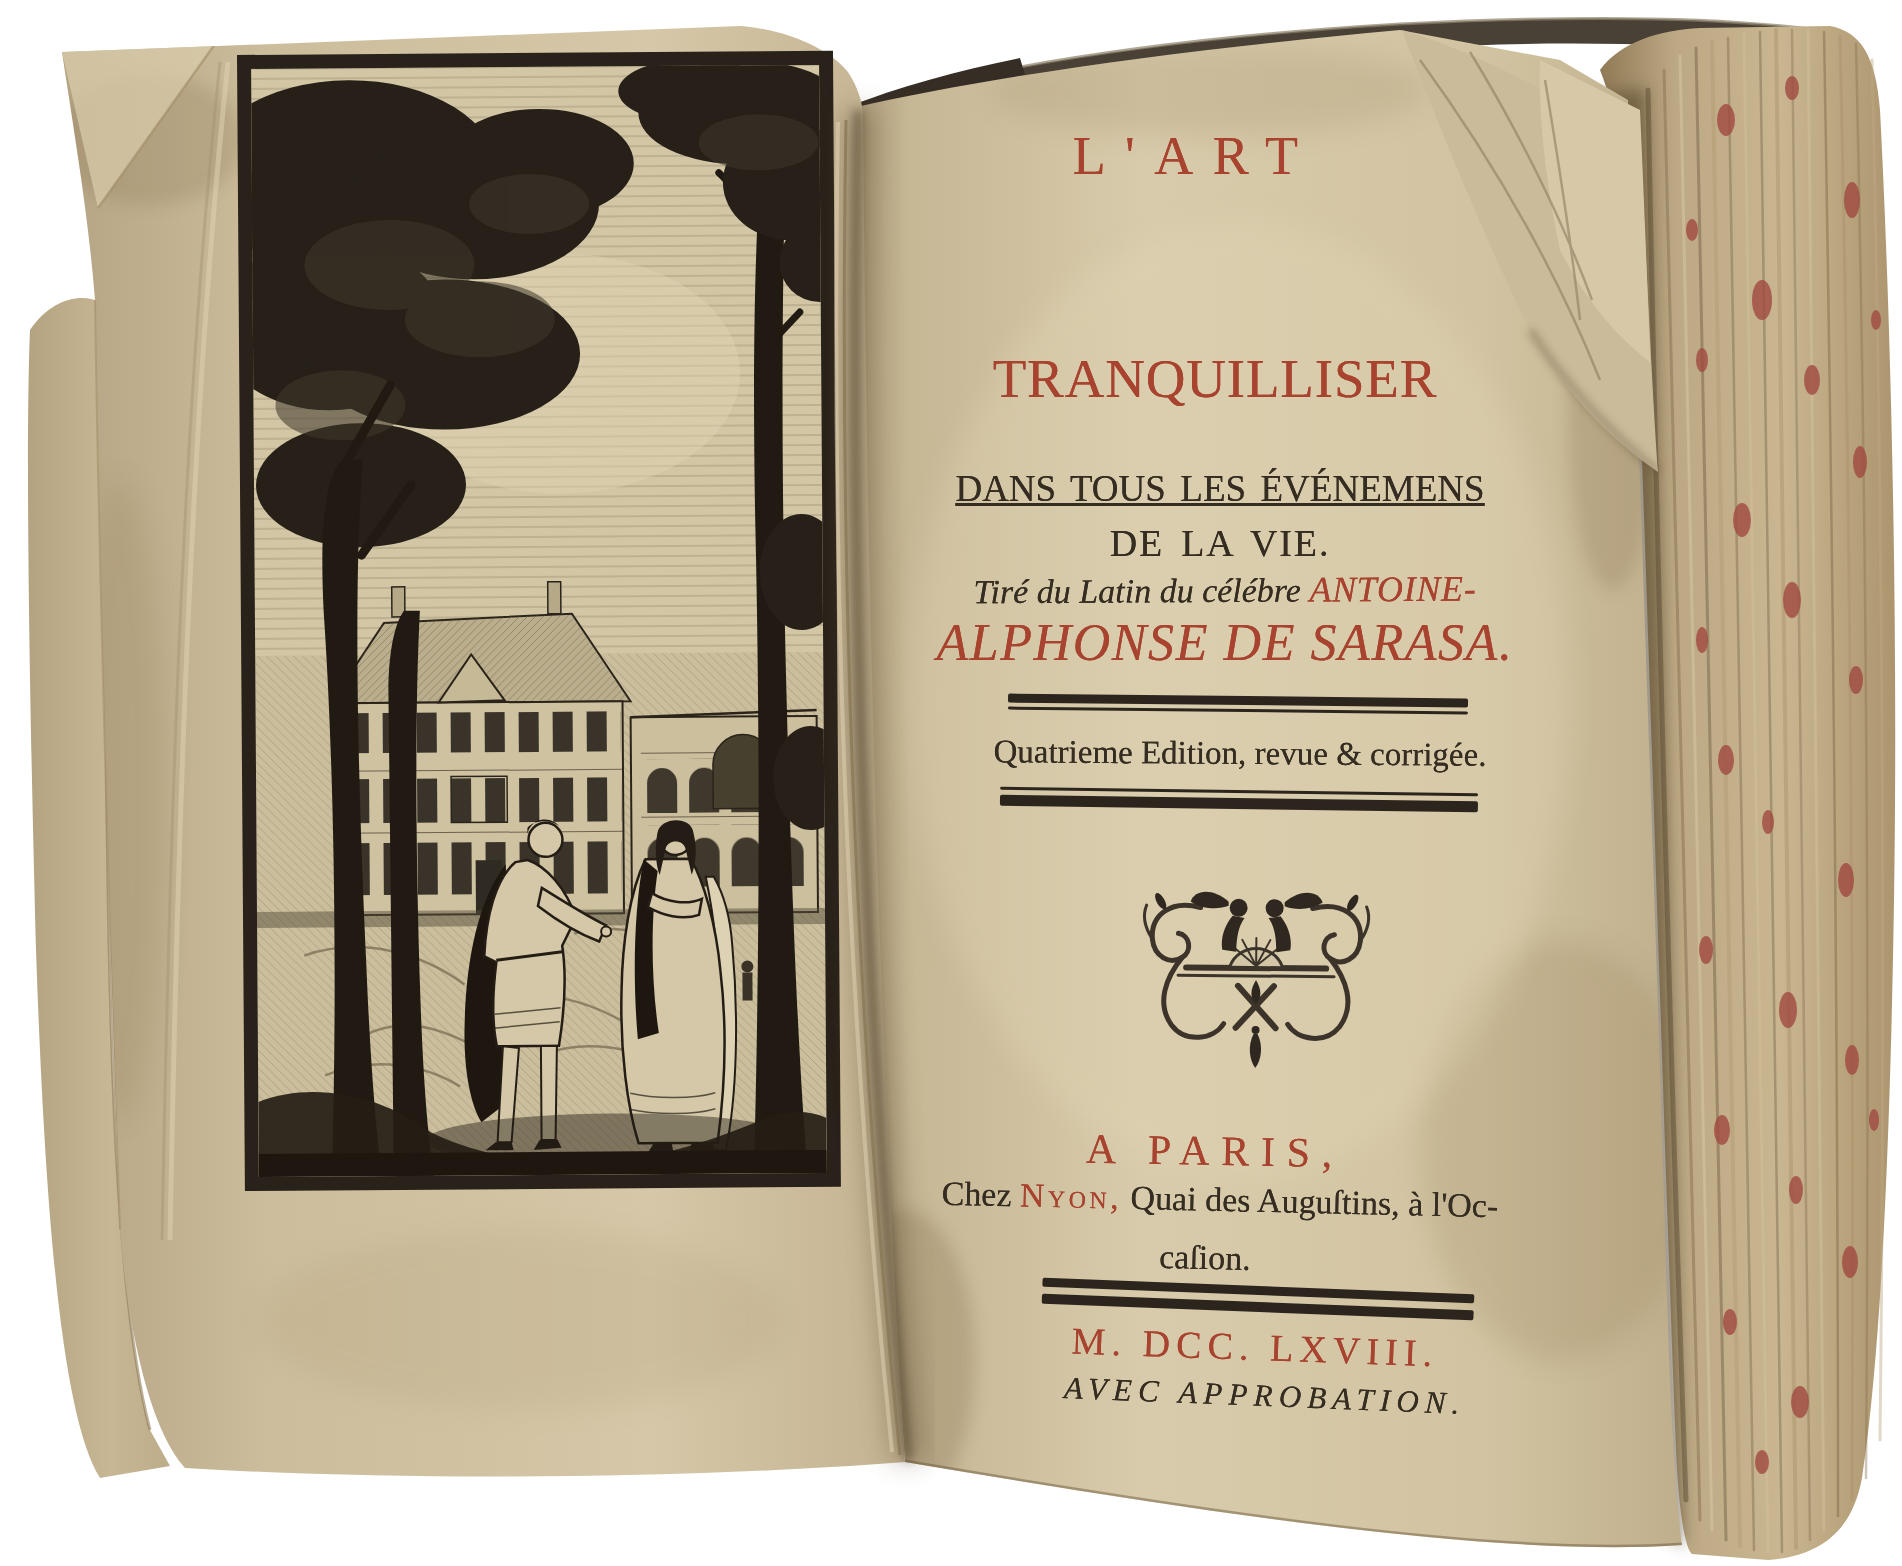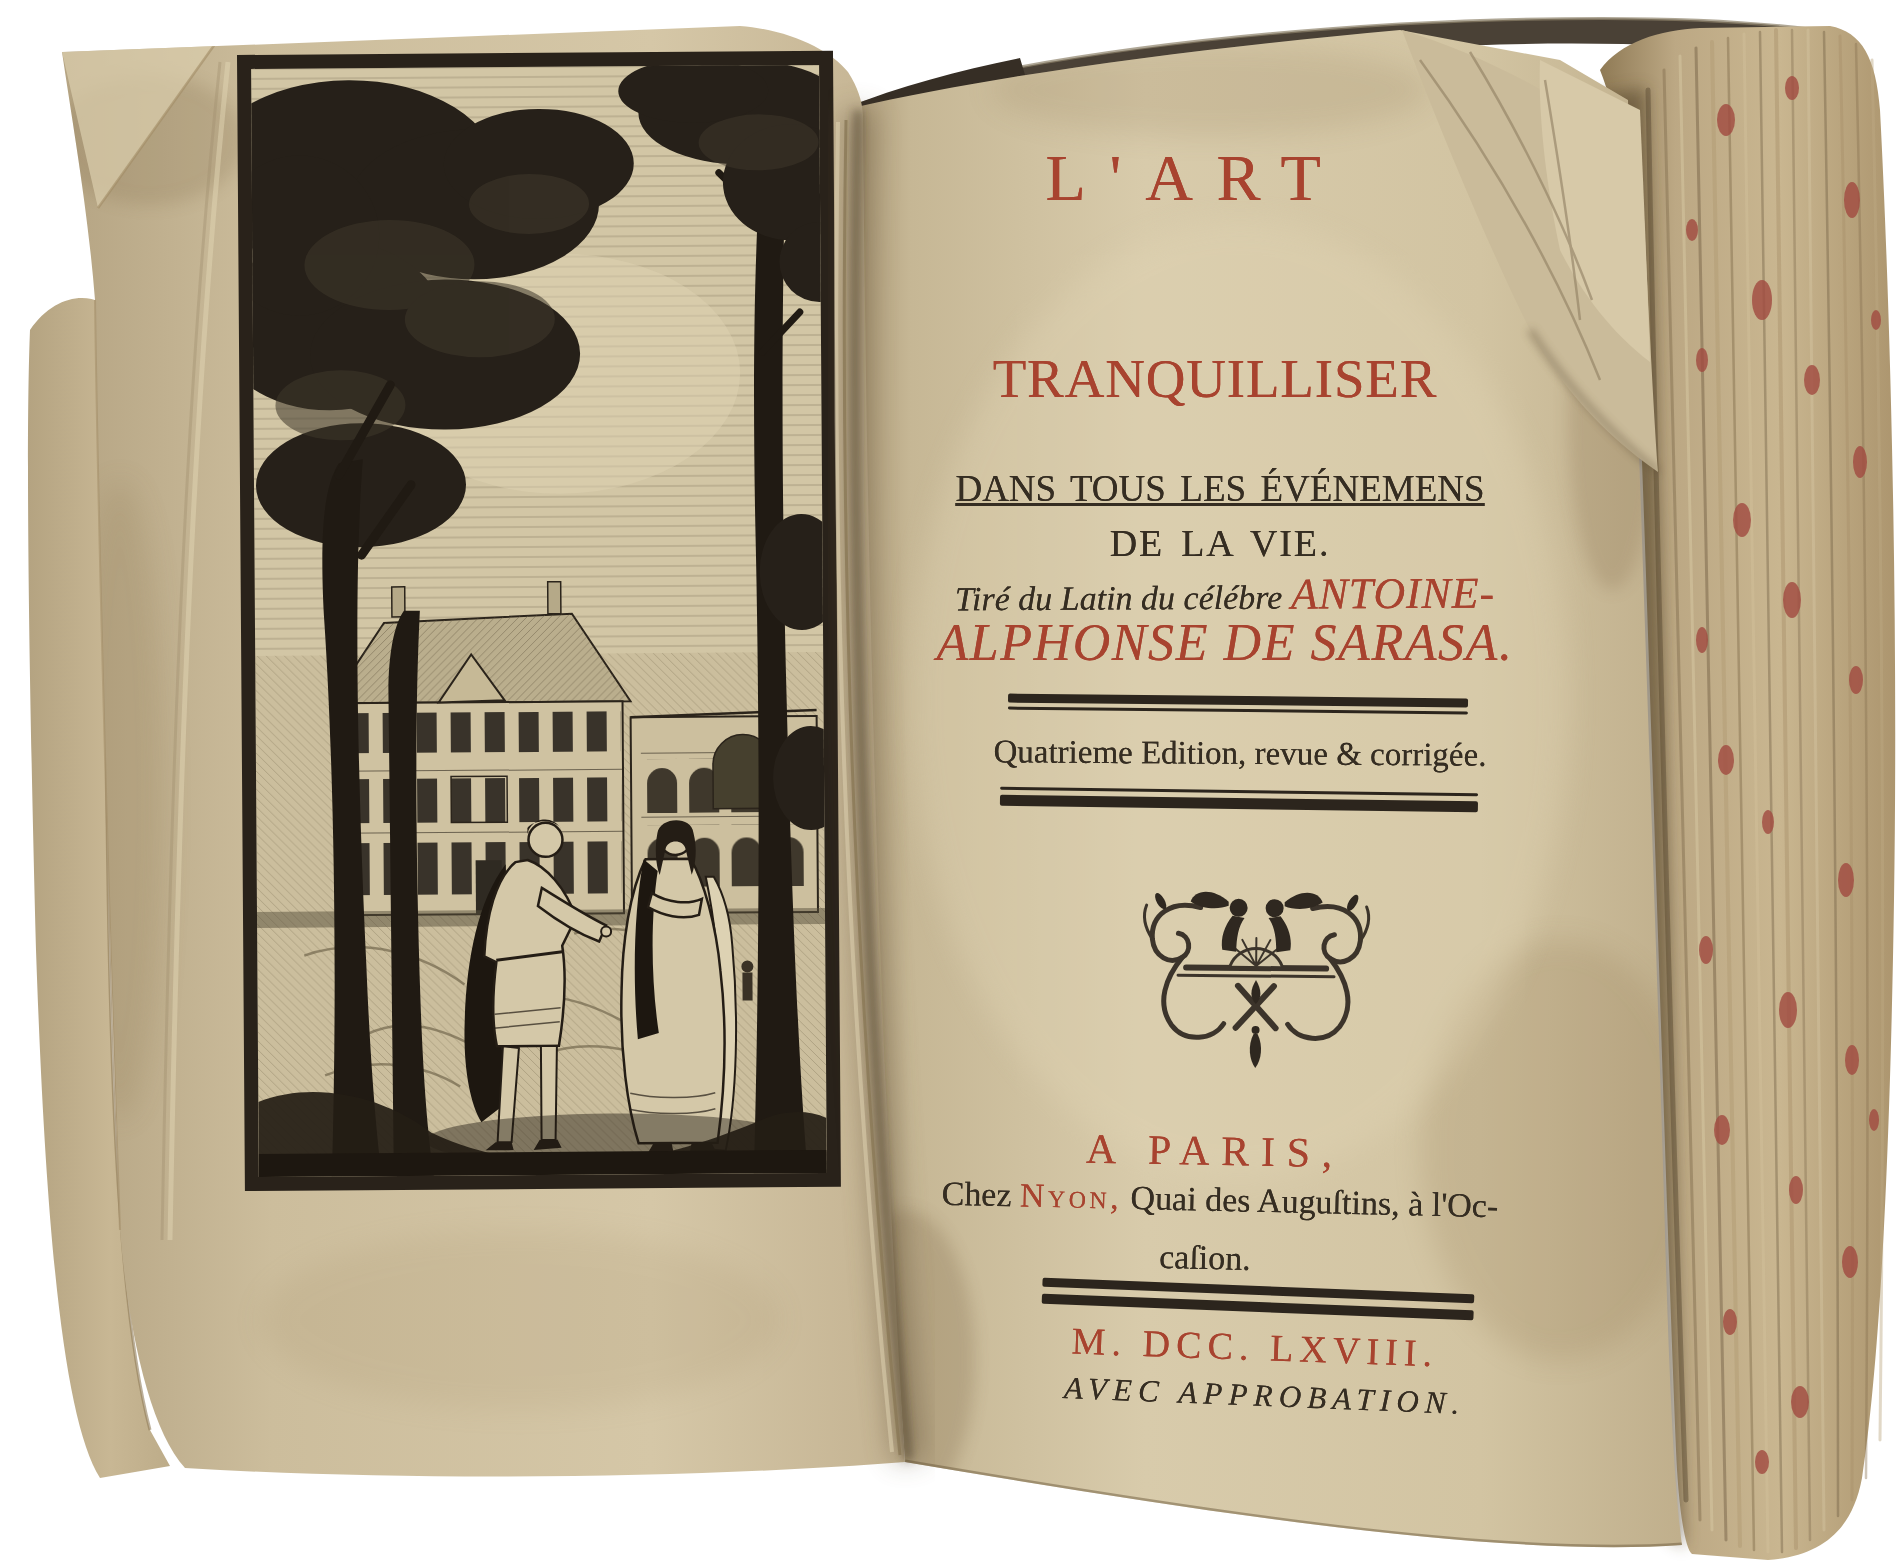--- a/index.html
+++ b/index.html
@@ -3,27 +3,27 @@
 <meta charset="utf-8">
 <style>
   html,body{margin:0;padding:0;background:#ffffff;}
   .scene{position:relative;width:1902px;height:1566px;background:#ffffff;overflow:hidden;
          font-family:"Liberation Serif","DejaVu Serif",serif;}
   svg.bg{position:absolute;left:0;top:0;}
   .tp{position:absolute;text-align:center;line-height:1.04;color:#352d22;}
   .ink{text-shadow:0 0 .6px currentColor;}
   .red{color:#a8432f;}
   .it{font-style:italic;}
-  #t1{left:975px;top:128px;width:440px;font-size:66px;letter-spacing:.36em;margin-top:16px;}
+  #t1{left:975px;top:128px;width:440px;font-size:54px;letter-spacing:.36em;}
   #t2{left:995px;top:268px;width:420px;font-size:37px;letter-spacing:.28em;}
   #t3{left:925px;top:350px;width:580px;font-size:55px;letter-spacing:.015em;}
   #t4{left:915px;top:470px;width:610px;font-size:37px;word-spacing:.14em;text-decoration:underline;}
   #t5{left:915px;top:524px;width:610px;font-size:38px;letter-spacing:.05em;word-spacing:.15em;}
   #t6{left:915px;top:572px;width:620px;font-size:34px;transform:rotate(-.3deg);}
-  #t6 .auth{font-size:44px;letter-spacing:.02em;font-family:Liberation Serif, serif;}
+  #t6 .auth{font-size:36px;letter-spacing:.02em;font-family:Liberation Serif, serif;}
   #t7{left:915px;top:616px;width:620px;font-size:52px;letter-spacing:.03em;}
   #t8{left:935px;top:736px;width:610px;font-size:33px;transform:rotate(.4deg);}
   #t9{left:955px;top:1130px;width:520px;font-size:42px;letter-spacing:.28em;transform:rotate(1deg);}
   #t10{left:895px;top:1182px;width:650px;font-size:34px;transform:rotate(1.3deg);}
   #t11{left:880px;top:1240px;width:650px;font-size:34px;transform:rotate(1.3deg);}
   #t12{left:990px;top:1328px;width:530px;font-size:38px;letter-spacing:.16em;transform:rotate(2deg);}
   #t13{left:985px;top:1380px;width:560px;font-size:31px;letter-spacing:.2em;transform:rotate(2.3deg);}
   .pub{font-variant:small-caps;color:#a8432f;letter-spacing:.1em;}
   .rule{position:absolute;}
   .rule .bar{background:#2c251d;border-radius:2px;}

